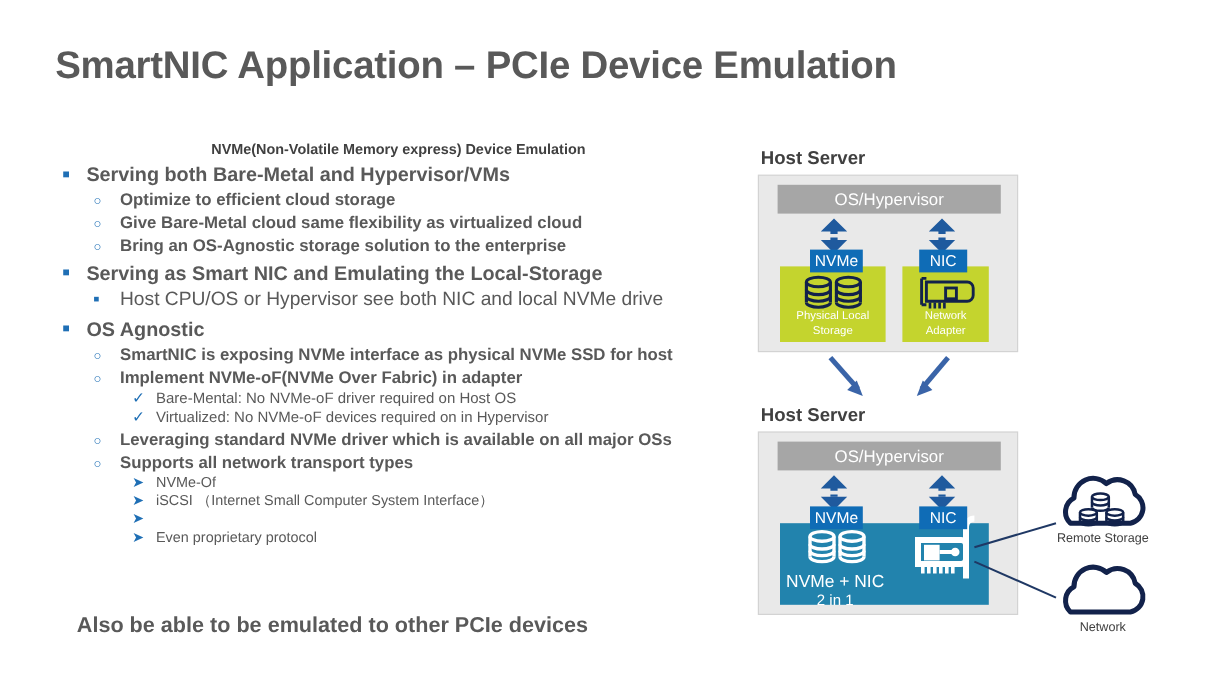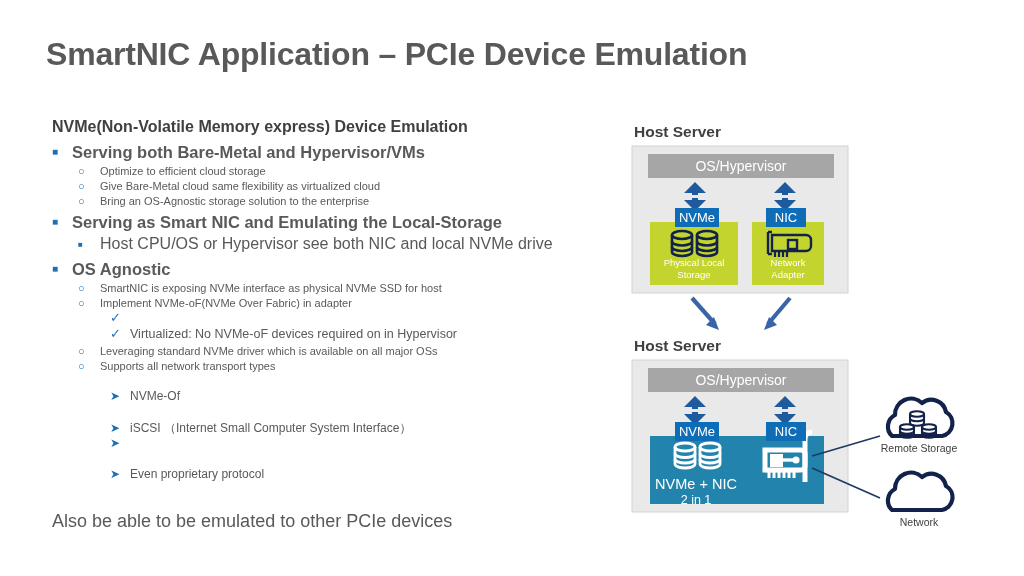--- a/index.html
+++ b/index.html
@@ -30,26 +30,27 @@
 
   
   .body-col {
     position: absolute;
     left: 52px;
     top: 116px;
     width: 560px;
   }
 
   .head-line {
-    font-size: 16px;
+    font-size: 12px;
     font-weight: bold;
     color: #404040;
     line-height: 1.35;
     margin-bottom: 4px;
     white-space: nowrap;
+    text-align: center;
   }
 
   .bullet-row {
     display: flex;
     align-items: baseline;
     line-height: 1.28;
   }
   .bullet-glyph {
     flex: 0 0 auto;
     color: #1f6fb5;
@@ -69,21 +70,21 @@
     top: -3px;
   }
   .lvl1 .bullet-text { font-size: 16.5px; font-weight: bold; }
 
   
   .lvl2 { margin-top: 1px; padding-left: 26px; }
   .lvl2 .bullet-glyph {
     width: 22px;
     font-size: 11px;
   }
-  .lvl2 .bullet-text { font-size: 11px; }
+  .lvl2 .bullet-text { font-size: 14px; font-weight: bold; }
 
   
   .lvl2b { margin-top: 1px; padding-left: 26px; }
   .lvl2b .bullet-glyph {
     width: 22px;
     font-size: 8px;
     position: relative;
     top: -2px;
   }
   .lvl2b .bullet-text { font-size: 16px; }
@@ -97,28 +98,28 @@
   }
   .lvl3 .bullet-text { font-size: 12.5px; }
 
   
   .lvl3b { margin-top: 0px; padding-left: 58px; }
   .lvl3b .bullet-glyph {
     width: 20px;
     font-size: 12px;
     color: #1f6fb5;
   }
-  .lvl3b .bullet-text { font-size: 12px; margin-top: 16px; }
+  .lvl3b .bullet-text { font-size: 12px; }
 
   .footer-line {
     position: absolute;
-    left: 52px;
+    left: 64px;
     top: 511px;
     font-size: 18px;
-    font-weight: normal;
+    font-weight: bold;
     color: #595959;
     white-space: nowrap;
   }
 
   
   .diagram {
     position: absolute;
     left: 618px;
     top: 118px;
     width: 400px;
@@ -167,20 +168,21 @@
   <div class="bullet-row lvl2">
     <span class="bullet-glyph">○</span>
     <span class="bullet-text">SmartNIC is exposing NVMe interface as physical NVMe SSD for host</span>
   </div>
   <div class="bullet-row lvl2">
     <span class="bullet-glyph">○</span>
     <span class="bullet-text">Implement NVMe-oF(NVMe Over Fabric) in adapter</span>
   </div>
   <div class="bullet-row lvl3">
     <span class="bullet-glyph">✓</span>
+    <span class="bullet-text">Bare-Mental: No NVMe-oF driver required on Host OS</span>
   </div>
   <div class="bullet-row lvl3">
     <span class="bullet-glyph">✓</span>
     <span class="bullet-text">Virtualized: No NVMe-oF devices required on in Hypervisor</span>
   </div>
   <div class="bullet-row lvl2">
     <span class="bullet-glyph">○</span>
     <span class="bullet-text">Leveraging standard NVMe driver which is available on all major OSs</span>
   </div>
   <div class="bullet-row lvl2">

